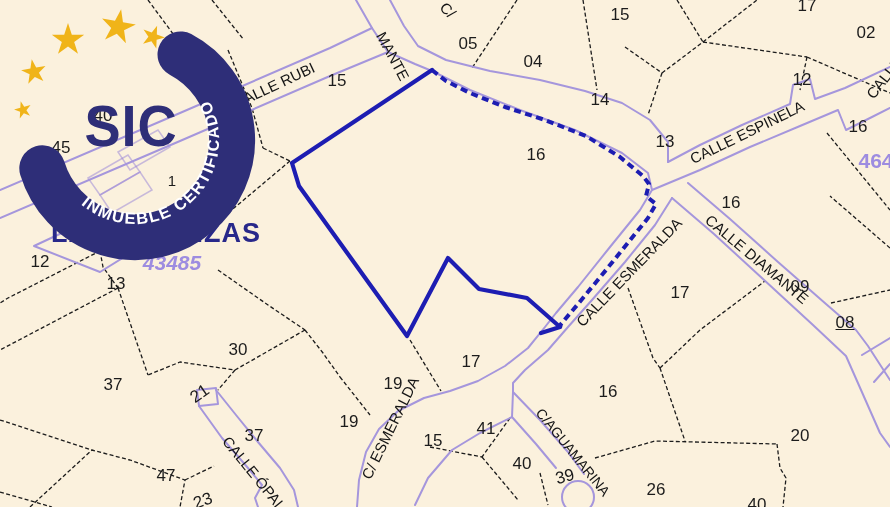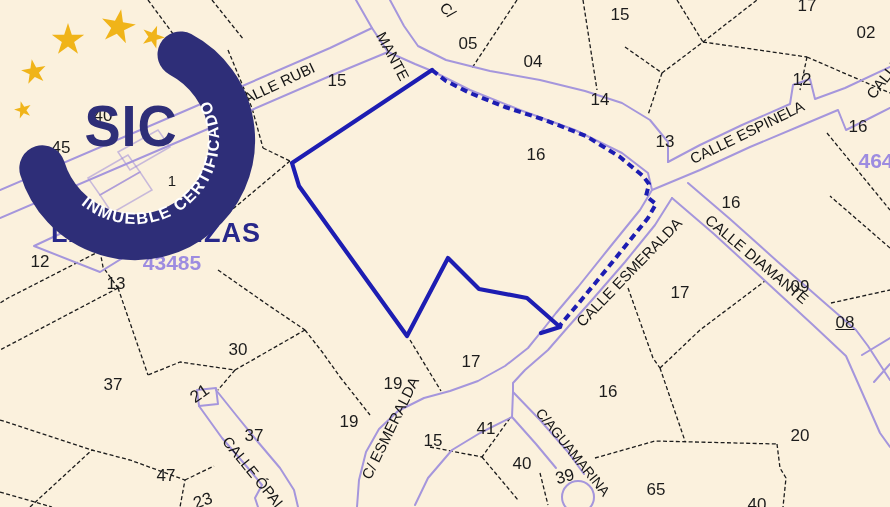--- a/index.html
+++ b/index.html
@@ -113,21 +113,21 @@
     </g>
 
     <g>
       <path class="subject" d="M432,70 L292,163 L299,186 L407,336 L448,258 L479,289 L527,298 L560,327 L541,333"></path>
       <path class="subjectd" d="M432,70 L446,81 L470,93 L505,107 L545,120 L586,136 L620,157 L643,176 L649,184 L646,196 L656,204 L648,218 L631,239 L606,270 L578,304 L561,324 L560,327"></path>
     </g>
   </svg>
 
   <div class="labels">
       <div class="lbl district" style="left: 156px; top: 233px; transform: translate(-50%, -50%) rotate(0deg);">LAS PEDRIZAS</div>
-      <div class="lbl block" style="left: 172px; top: 263px; transform: translate(-50%, -50%) rotate(0deg);">43485</div>
+      <div class="lbl block" style="left: 172px; top: 263px; transform: translate(-50%, -50%) rotate(0deg); font-style: italic;">43485</div>
       <div class="lbl block" style="left: 876px; top: 161px; transform: translate(-50%, -50%) rotate(0deg);">464</div>
       <div class="lbl street" style="left: 274px; top: 85px; transform: translate(-50%, -50%) rotate(-25deg);">CALLE RUBI</div>
       <div class="lbl street" style="left: 393px; top: 56px; transform: translate(-50%, -50%) rotate(62deg);">MANTE</div>
       <div class="lbl street" style="left: 448px; top: 10px; transform: translate(-50%, -50%) rotate(45deg);">C/</div>
       <div class="lbl street" style="left: 747px; top: 132px; transform: translate(-50%, -50%) rotate(-26deg);">CALLE ESPINELA</div>
       <div class="lbl street" style="left: 884px; top: 78px; transform: translate(-50%, -50%) rotate(-52deg);">CALLE</div>
       <div class="lbl street" style="left: 629px; top: 272px; transform: translate(-50%, -50%) rotate(-46deg);">CALLE ESMERALDA</div>
       <div class="lbl street" style="left: 757px; top: 259px; transform: translate(-50%, -50%) rotate(40deg);">CALLE DIAMANTE</div>
       <div class="lbl street" style="left: 390px; top: 428px; transform: translate(-50%, -50%) rotate(-64deg);">C/ ESMERALDA</div>
       <div class="lbl street" style="left: 573px; top: 452px; transform: translate(-50%, -50%) rotate(51deg); font-size: 14px;">C/AGUAMARINA</div>
@@ -159,21 +159,21 @@
       <div class="lbl num" style="left: 349px; top: 422px; transform: translate(-50%, -50%) rotate(0deg);">19</div>
       <div class="lbl num" style="left: 471px; top: 362px; transform: translate(-50%, -50%) rotate(0deg);">17</div>
       <div class="lbl num" style="left: 254px; top: 436px; transform: translate(-50%, -50%) rotate(0deg);">37</div>
       <div class="lbl num" style="left: 433px; top: 441px; transform: translate(-50%, -50%) rotate(0deg);">15</div>
       <div class="lbl num" style="left: 486px; top: 429px; transform: translate(-50%, -50%) rotate(0deg);">41</div>
       <div class="lbl num" style="left: 522px; top: 464px; transform: translate(-50%, -50%) rotate(0deg);">40</div>
       <div class="lbl num" style="left: 565px; top: 477px; transform: translate(-50%, -50%) rotate(-15deg);">39</div>
       <div class="lbl num" style="left: 608px; top: 392px; transform: translate(-50%, -50%) rotate(0deg);">16</div>
       <div class="lbl num" style="left: 166px; top: 476px; transform: translate(-50%, -50%) rotate(0deg);">47</div>
       <div class="lbl num" style="left: 203px; top: 501px; transform: translate(-50%, -50%) rotate(-20deg);">23</div>
-      <div class="lbl num" style="left: 656px; top: 490px; transform: translate(-50%, -50%) rotate(0deg);">65</div>
+      <div class="lbl num" style="left: 656px; top: 490px; transform: translate(-50%, -50%) rotate(0deg);">26</div>
       <div class="lbl num" style="left: 800px; top: 436px; transform: translate(-50%, -50%) rotate(0deg);">20</div>
       <div class="lbl num" style="left: 757px; top: 505px; transform: translate(-50%, -50%) rotate(0deg);">40</div>
     </div>
 
   <svg class="badge-svg" width="300" height="290" viewBox="0 0 300 290">
     <path class="ring" d="M180.5,54.4 A97,97 0 1 1 42.3,168.3"></path>
     <path id="ringTextPath" d="M54.7,164.6 A84,84 0 1 0 174.4,65.8" fill="none"></path>
     <text class="ringtext">
       <textPath href="#ringTextPath" startOffset="50%" text-anchor="middle">INMUEBLE CERTIFICADO</textPath>
     </text>

